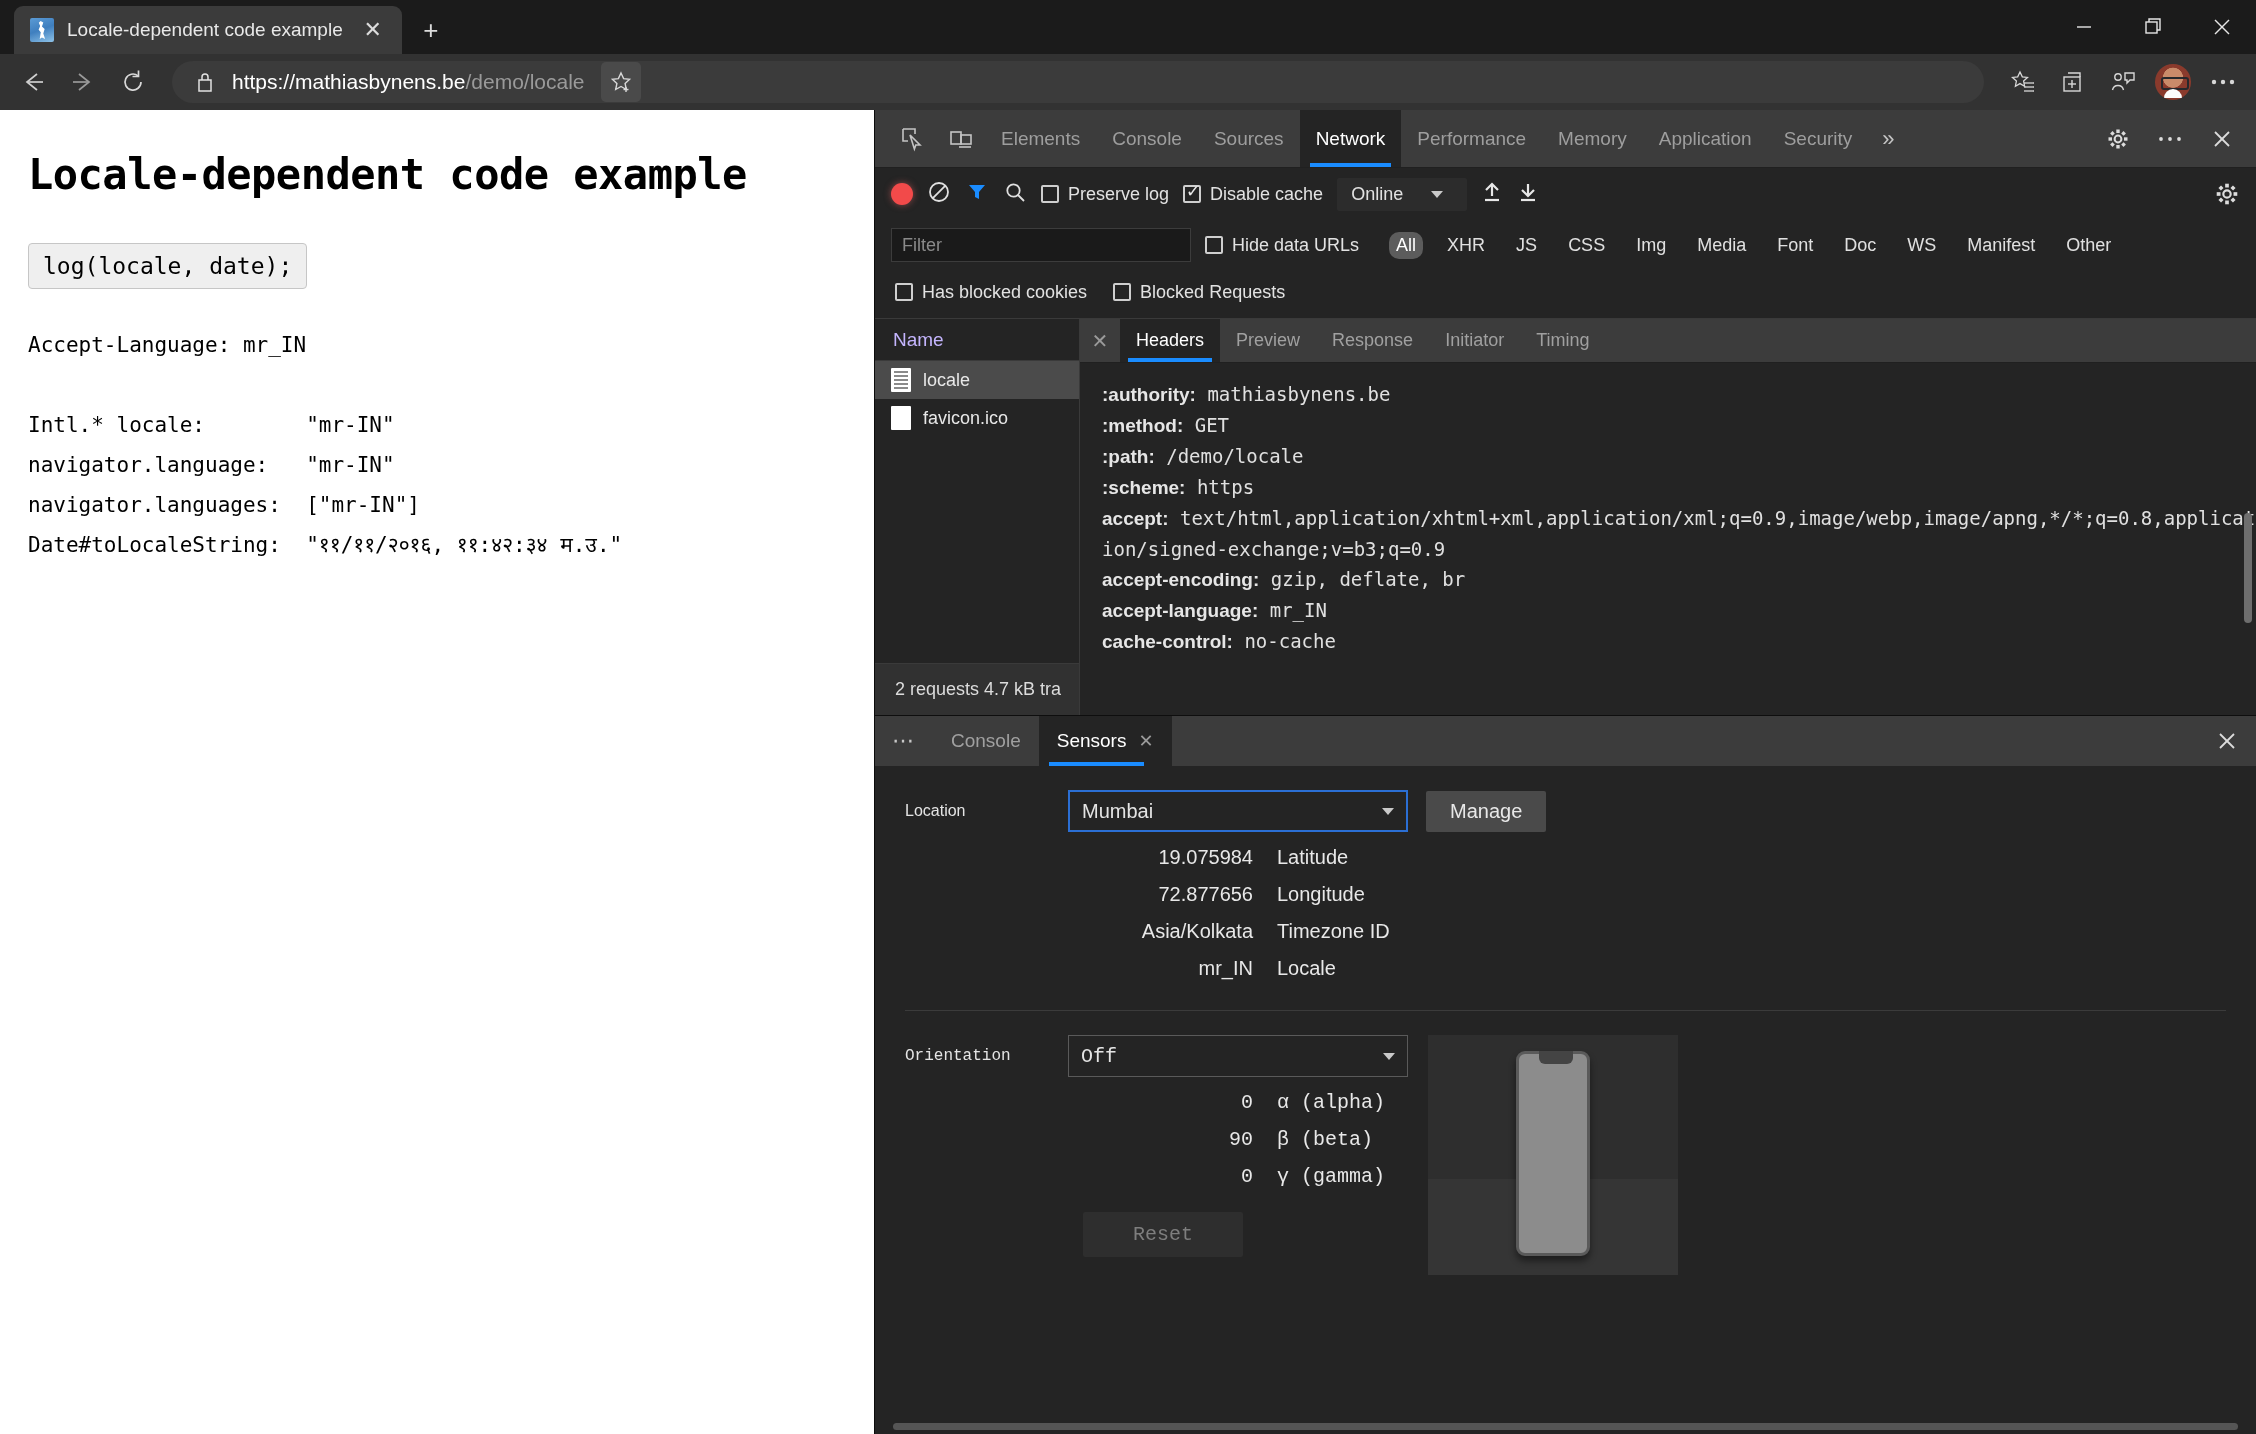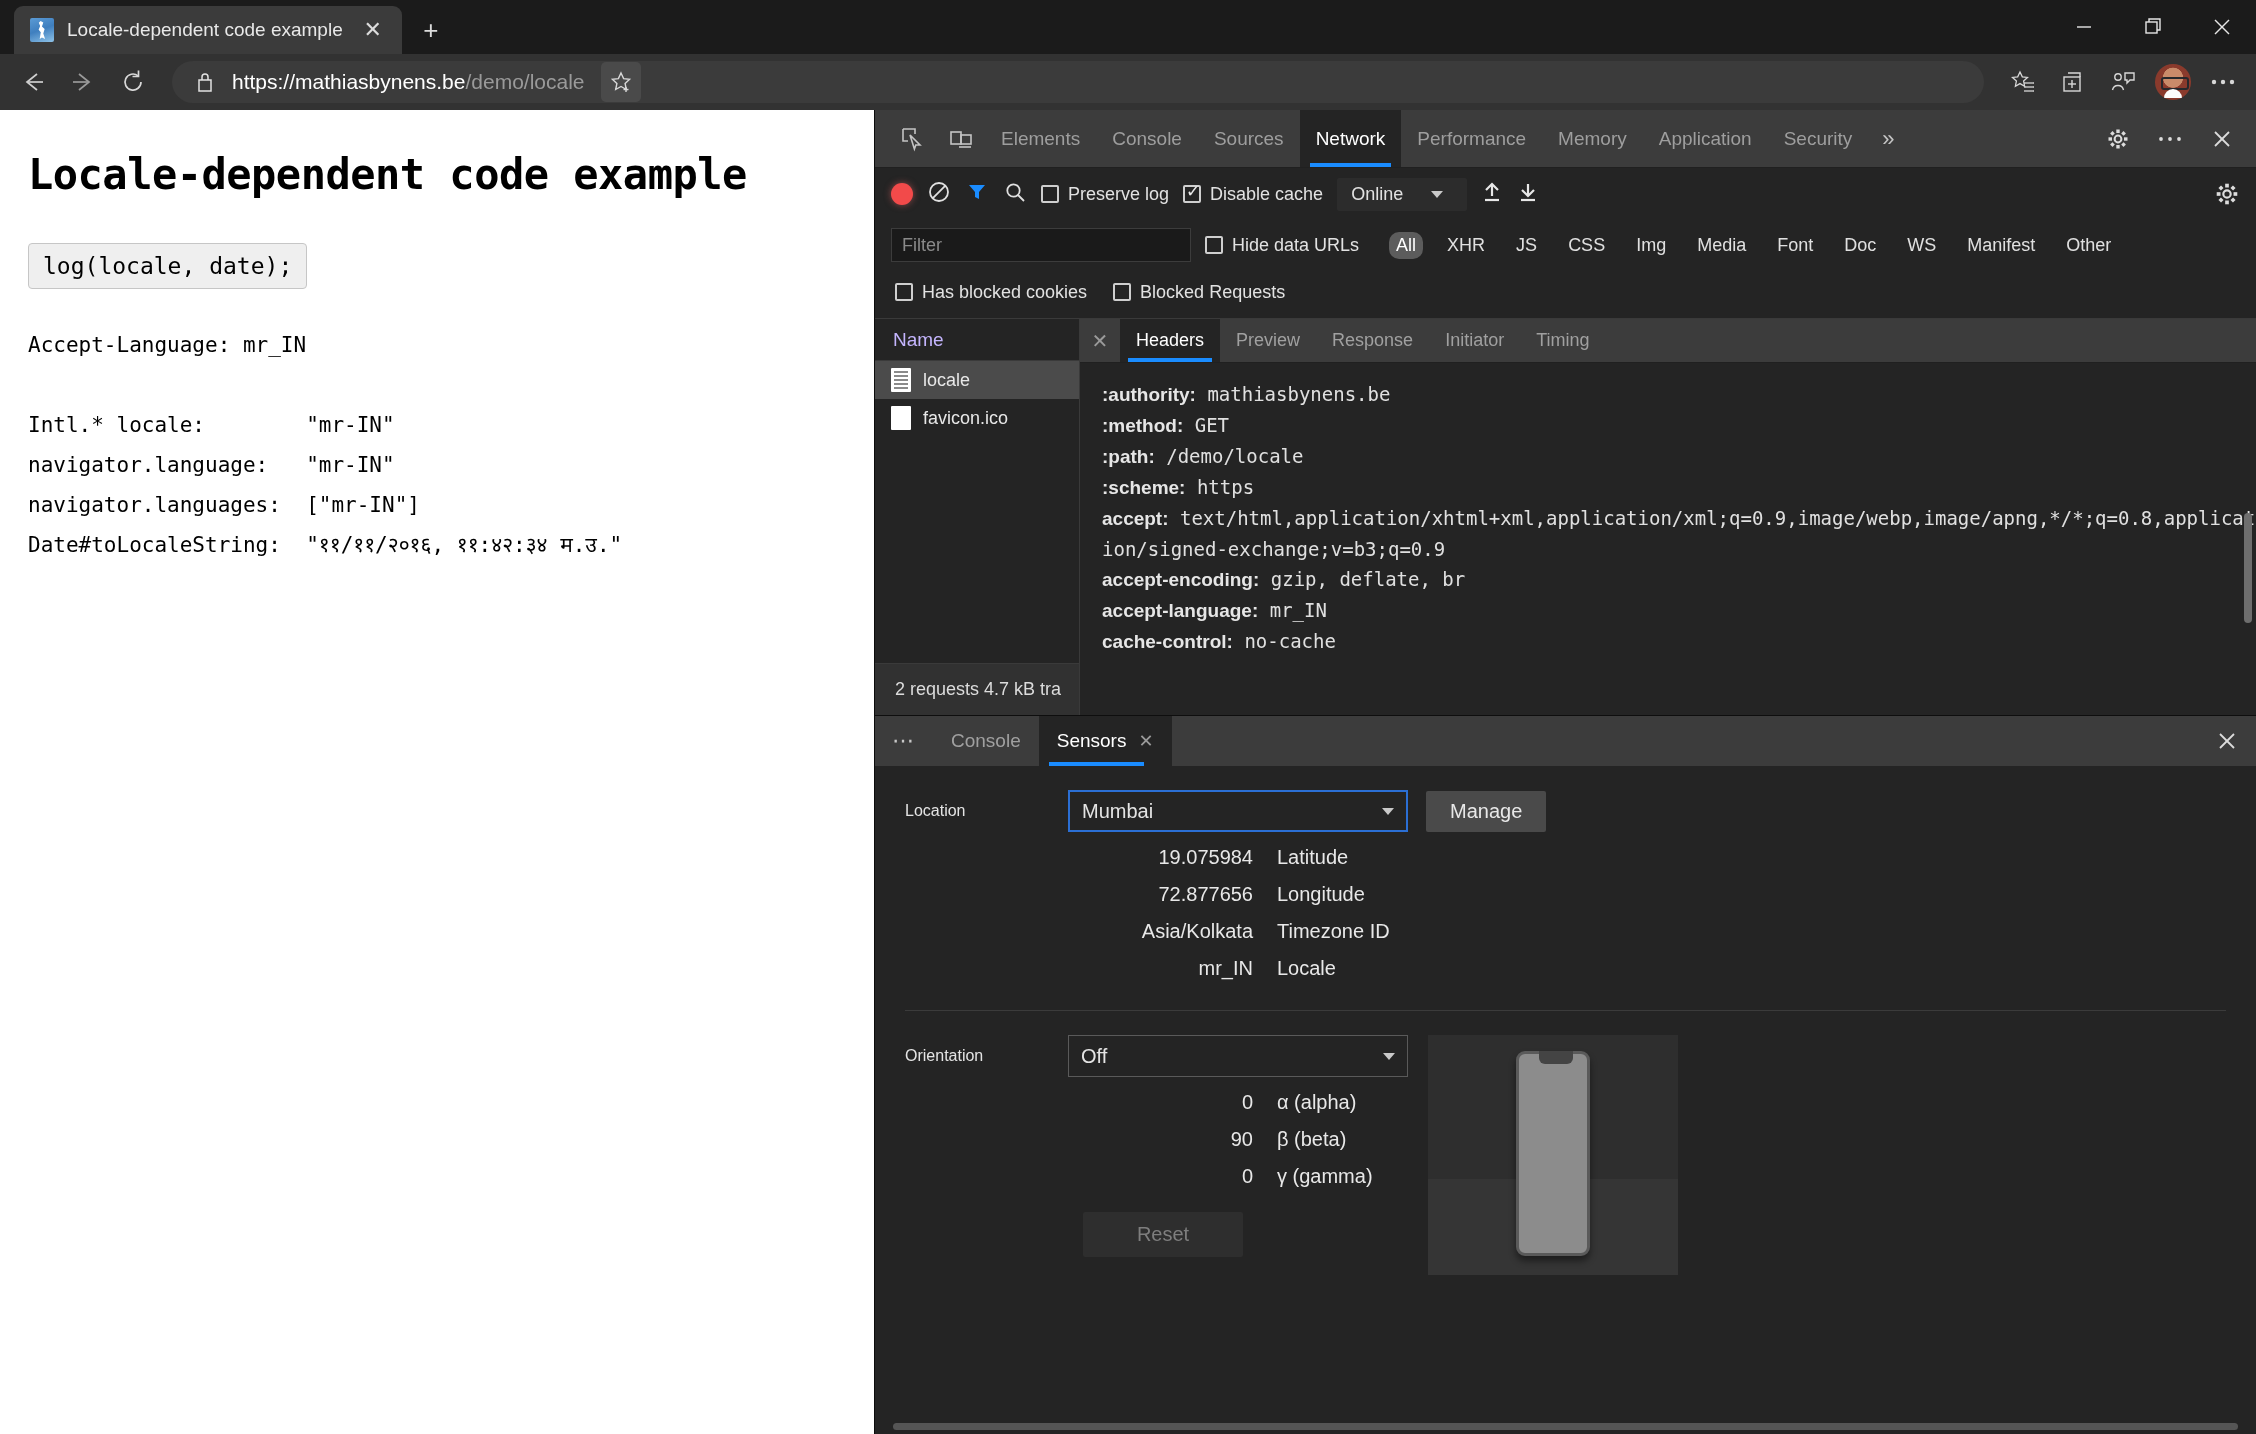--- a/index.html
+++ b/index.html
@@ -192,21 +192,21 @@
     padding: 0 12px; justify-content: space-between;
   }
   .sselect.focus { border: 2px solid #2b6fd4; }
   .sbtn { background:#4a4a4a; color:#e8e8e8; font-size:20px; padding:9px 24px; border-radius:2px; }
   .fieldrow { display:flex; align-items:center; margin-top: 14px; }
   .fval { width: 360px; text-align: right; font-size: 20px; color:#e8e8e8; padding-right: 12px;}
   .fname { font-size: 20px; color:#e8e8e8; padding-left: 12px;}
   .divider { height:1px; background:#3b3b3b; margin: 30px 0 24px 0; }
 
   .orient-wrap { display:flex; }
-  .orient-left { flex:none; }
+  .orient-left { flex:none;font-family:Liberation Mono, monospace; }
   .phone-box {
     width: 250px; height: 240px; margin-left: 20px; position: relative;
     background: linear-gradient(#2e2e2e 0 60%, #353535 60% 100%);
   }
   .phone {
     position:absolute; left: 88px; top: 16px; width: 74px; height: 205px;
     background: #8c8c8c; border: 3px solid #5a5a5a; border-radius: 9px;
     box-shadow: 0 5px 7px rgba(0,0,0,.45);
   }
   .phone::after{

